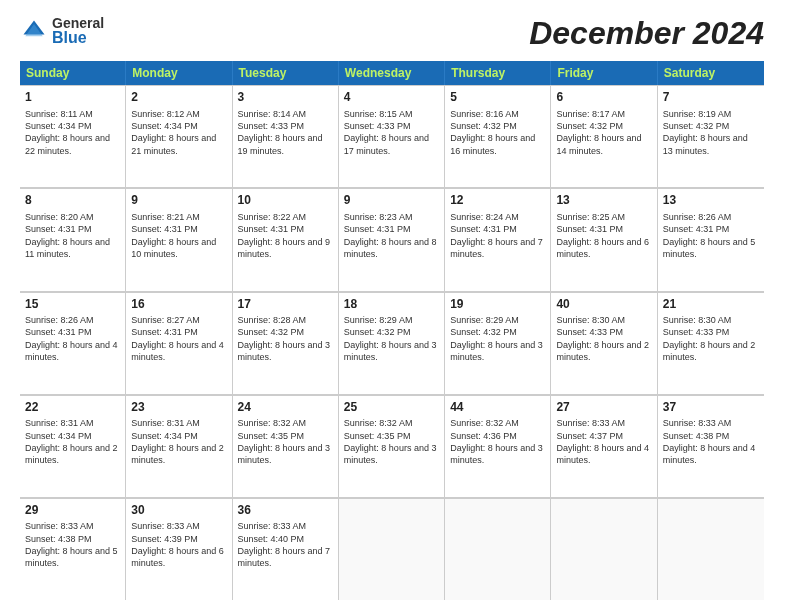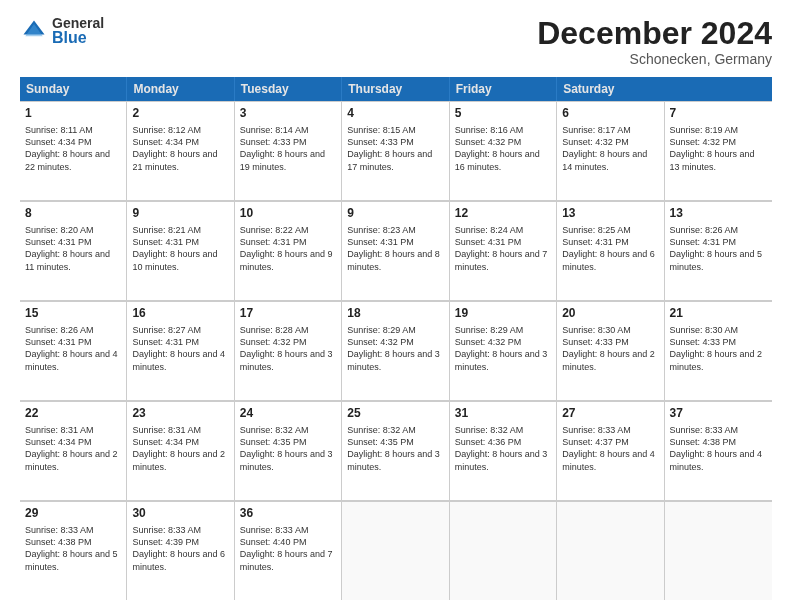--- a/index.html
+++ b/index.html
@@ -6,21 +6,21 @@
     body {
       font-family: Arial, sans-serif;
       background: #fff;
       width: 792px;
       height: 612px;
       overflow: hidden;
     }
     .page {
       width: 792px;
       height: 612px;
-      padding: 16px 20px 12px 20px;
+      padding: 16px 28px 12px 20px;
       display: flex;
       flex-direction: column;
     }
     .header {
       display: flex;
       justify-content: space-between;
       align-items: flex-start;
       margin-bottom: 10px;
     }
     .logo {
@@ -42,20 +42,21 @@
       font-size: 16px;
       font-weight: bold;
       color: #1a6bb5;
     }
     .logo-icon {
       width: 28px;
       height: 28px;
     }
     .title-block {
       text-align: right;
+      font-style: italic;
     }
     .month-title {
       font-size: 32px;
       font-weight: bold;
       color: #222;
       line-height: 1.1;
     }
     .location {
       font-size: 14px;
       color: #555;
@@ -64,21 +65,21 @@
       flex: 1;
       display: flex;
       flex-direction: column;
     }
     .cal-header {
       display: grid;
       grid-template-columns: repeat(7, 1fr);
       background: #1a6bb5;
     }
     .cal-header-cell {
-      color: #e5e5e5;
+      color: #bef264;
       font-size: 12px;
       font-weight: bold;
       padding: 5px 6px;
       text-align: left;
       border-right: 1px solid #2a7bc5;
     }
     .cal-header-cell:last-child { border-right: none; }
     .cal-body {
       display: flex;
       flex-direction: column;
@@ -126,29 +127,29 @@
         <polygon points="16,4 28,20 4,20" fill="#1a6bb5"></polygon>
         <polygon points="16,8 26,22 6,22" fill="#4a9de0" opacity="0.5"></polygon>
       </svg>
       <div class="logo-text">
         <span class="logo-general">General</span>
         <span class="logo-blue">Blue</span>
       </div>
     </div>
     <div class="title-block">
       <div class="month-title">December 2024</div>
-      <div class="location">Schonecken, Germany</div>
     </div>
   </div>
 
   <div class="calendar">
     <div class="cal-header">
       <div class="cal-header-cell">Sunday</div>
       <div class="cal-header-cell">Monday</div>
       <div class="cal-header-cell">Tuesday</div>
+      <div class="cal-header-cell">Wednesday</div>
       <div class="cal-header-cell">Thursday</div>
       <div class="cal-header-cell">Friday</div>
       <div class="cal-header-cell">Saturday</div>
     </div>
     <div class="cal-body" id="cal-body">
     <div class="cal-row">
           <div class="cal-cell"><span class="day-num">1</span><span class="cell-text">Sunrise: 8:11 AM<br>Sunset: 4:34 PM<br>Daylight: 8 hours and 22 minutes.</span></div>
           <div class="cal-cell"><span class="day-num">2</span><span class="cell-text">Sunrise: 8:12 AM<br>Sunset: 4:34 PM<br>Daylight: 8 hours and 21 minutes.</span></div>
           <div class="cal-cell"><span class="day-num">3</span><span class="cell-text">Sunrise: 8:14 AM<br>Sunset: 4:33 PM<br>Daylight: 8 hours and 19 minutes.</span></div>
           <div class="cal-cell"><span class="day-num">4</span><span class="cell-text">Sunrise: 8:15 AM<br>Sunset: 4:33 PM<br>Daylight: 8 hours and 17 minutes.</span></div>
@@ -164,29 +165,29 @@
           <div class="cal-cell"><span class="day-num">12</span><span class="cell-text">Sunrise: 8:24 AM<br>Sunset: 4:31 PM<br>Daylight: 8 hours and 7 minutes.</span></div>
           <div class="cal-cell"><span class="day-num">13</span><span class="cell-text">Sunrise: 8:25 AM<br>Sunset: 4:31 PM<br>Daylight: 8 hours and 6 minutes.</span></div>
           <div class="cal-cell"><span class="day-num">13</span><span class="cell-text">Sunrise: 8:26 AM<br>Sunset: 4:31 PM<br>Daylight: 8 hours and 5 minutes.</span></div>
         </div>
         <div class="cal-row">
           <div class="cal-cell"><span class="day-num">15</span><span class="cell-text">Sunrise: 8:26 AM<br>Sunset: 4:31 PM<br>Daylight: 8 hours and 4 minutes.</span></div>
           <div class="cal-cell"><span class="day-num">16</span><span class="cell-text">Sunrise: 8:27 AM<br>Sunset: 4:31 PM<br>Daylight: 8 hours and 4 minutes.</span></div>
           <div class="cal-cell"><span class="day-num">17</span><span class="cell-text">Sunrise: 8:28 AM<br>Sunset: 4:32 PM<br>Daylight: 8 hours and 3 minutes.</span></div>
           <div class="cal-cell"><span class="day-num">18</span><span class="cell-text">Sunrise: 8:29 AM<br>Sunset: 4:32 PM<br>Daylight: 8 hours and 3 minutes.</span></div>
           <div class="cal-cell"><span class="day-num">19</span><span class="cell-text">Sunrise: 8:29 AM<br>Sunset: 4:32 PM<br>Daylight: 8 hours and 3 minutes.</span></div>
-          <div class="cal-cell"><span class="day-num">20</span><span class="cell-text">Sunrise: 8:30 AM<br>Sunset: 4:33 PM<br>Daylight: 8 hours and 2 minutes.</span></div>
+          <div class="cal-cell"><span class="day-num">40</span><span class="cell-text">Sunrise: 8:30 AM<br>Sunset: 4:33 PM<br>Daylight: 8 hours and 2 minutes.</span></div>
           <div class="cal-cell"><span class="day-num">21</span><span class="cell-text">Sunrise: 8:30 AM<br>Sunset: 4:33 PM<br>Daylight: 8 hours and 2 minutes.</span></div>
         </div>
         <div class="cal-row">
           <div class="cal-cell"><span class="day-num">22</span><span class="cell-text">Sunrise: 8:31 AM<br>Sunset: 4:34 PM<br>Daylight: 8 hours and 2 minutes.</span></div>
           <div class="cal-cell"><span class="day-num">23</span><span class="cell-text">Sunrise: 8:31 AM<br>Sunset: 4:34 PM<br>Daylight: 8 hours and 2 minutes.</span></div>
           <div class="cal-cell"><span class="day-num">24</span><span class="cell-text">Sunrise: 8:32 AM<br>Sunset: 4:35 PM<br>Daylight: 8 hours and 3 minutes.</span></div>
           <div class="cal-cell"><span class="day-num">25</span><span class="cell-text">Sunrise: 8:32 AM<br>Sunset: 4:35 PM<br>Daylight: 8 hours and 3 minutes.</span></div>
-          <div class="cal-cell"><span class="day-num">31</span><span class="cell-text">Sunrise: 8:32 AM<br>Sunset: 4:36 PM<br>Daylight: 8 hours and 3 minutes.</span></div>
+          <div class="cal-cell"><span class="day-num">44</span><span class="cell-text">Sunrise: 8:32 AM<br>Sunset: 4:36 PM<br>Daylight: 8 hours and 3 minutes.</span></div>
           <div class="cal-cell"><span class="day-num">27</span><span class="cell-text">Sunrise: 8:33 AM<br>Sunset: 4:37 PM<br>Daylight: 8 hours and 4 minutes.</span></div>
           <div class="cal-cell"><span class="day-num">37</span><span class="cell-text">Sunrise: 8:33 AM<br>Sunset: 4:38 PM<br>Daylight: 8 hours and 4 minutes.</span></div>
         </div>
         <div class="cal-row">
           <div class="cal-cell"><span class="day-num">29</span><span class="cell-text">Sunrise: 8:33 AM<br>Sunset: 4:38 PM<br>Daylight: 8 hours and 5 minutes.</span></div>
           <div class="cal-cell"><span class="day-num">30</span><span class="cell-text">Sunrise: 8:33 AM<br>Sunset: 4:39 PM<br>Daylight: 8 hours and 6 minutes.</span></div>
           <div class="cal-cell"><span class="day-num">36</span><span class="cell-text">Sunrise: 8:33 AM<br>Sunset: 4:40 PM<br>Daylight: 8 hours and 7 minutes.</span></div>
           <div class="cal-cell empty"></div>
           <div class="cal-cell empty"></div>
           <div class="cal-cell empty"></div>

